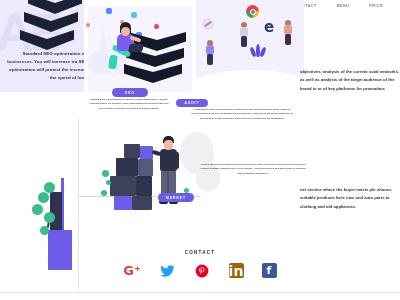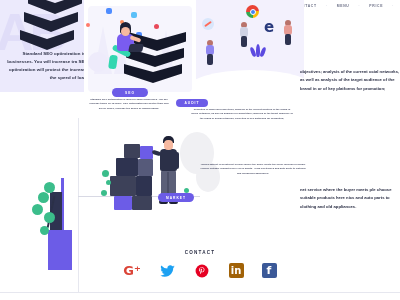--- a/index.html
+++ b/index.html
@@ -112,21 +112,21 @@
   .vline{position:absolute;left:78px;top:118px;width:1px;height:174px;background:#e6e7ef;}
 
   
   .contact-title{position:absolute;left:0;right:0;top:250px;text-align:center;
                  font-size:4.6px;letter-spacing:1.2px;color:#2b2f45;font-weight:700;}
   .socials{position:absolute;left:0;right:0;top:262px;display:flex;justify-content:center;gap:18px;align-items:center;}
   .soc{width:17px;height:17px;display:flex;align-items:center;justify-content:center;font-size:13px;font-weight:700;line-height:1;font-family:"DejaVu Sans",sans-serif;}
   .soc.gplus{color:#db4437;}
   .soc.twitter{color:#1da1f2;font-size:14px;}
   .soc.pinterest{color:#e60023;font-size:15px;}
-  .soc.linkedin{color:#fff;background:#a16207;border-radius:2px;font-size:10px;width:15px;height:15px;}
+  .soc.linkedin{color:#fff;background:#a16207;border-radius:2px;font-size:14px;width:15px;height:15px;}
   .soc.facebook{color:#fff;background:#3b5998;border-radius:2px;font-size:11px;width:15px;height:15px;}
 </style>
 </head>
 <body>
 
 <div class="stage">
 
   <div class="hero-left">
     <div class="ghost">AB</div>
     <div class="chev-wrap">

